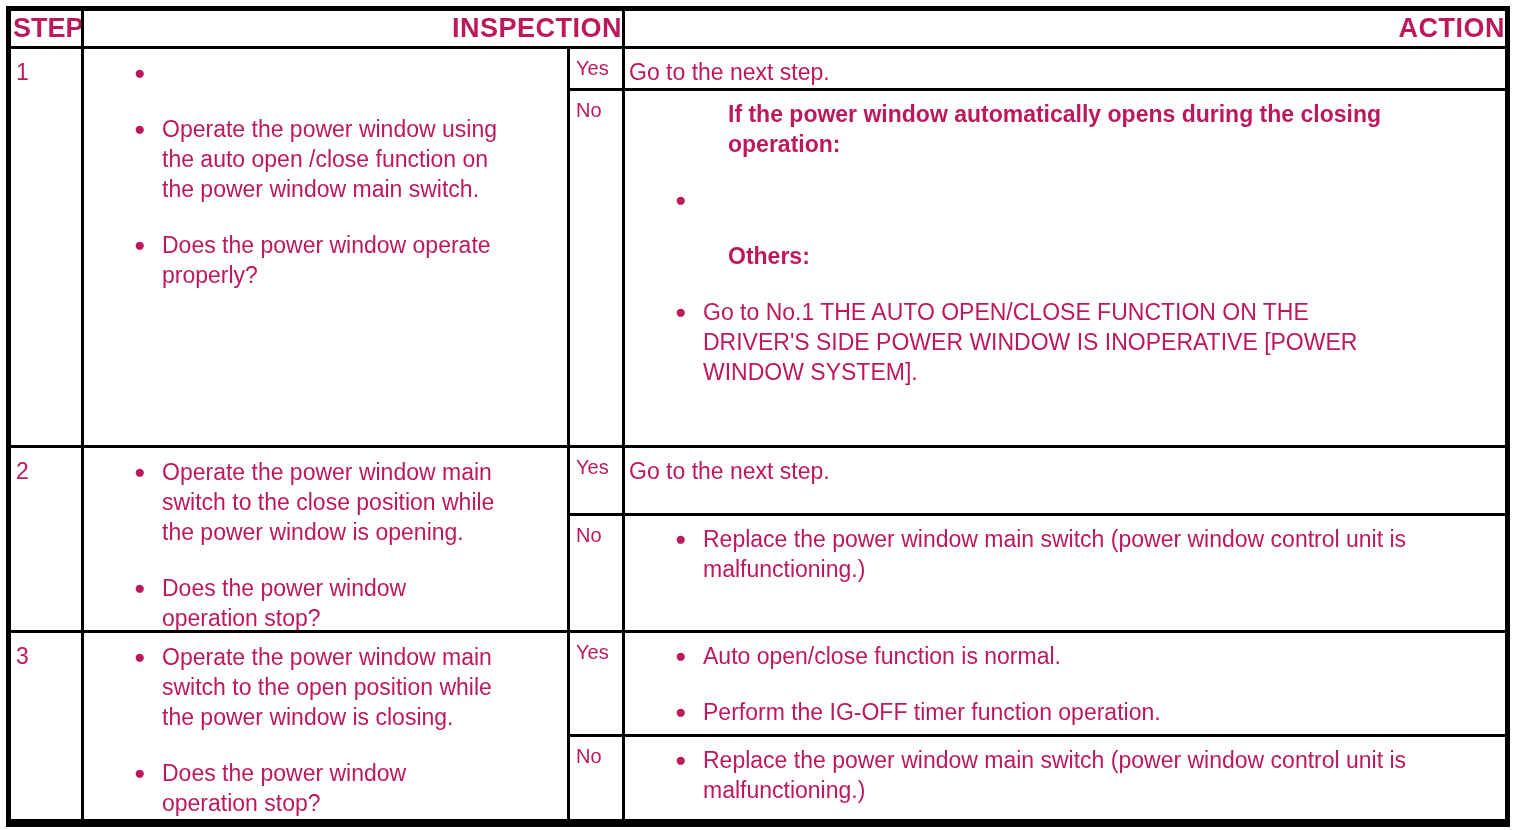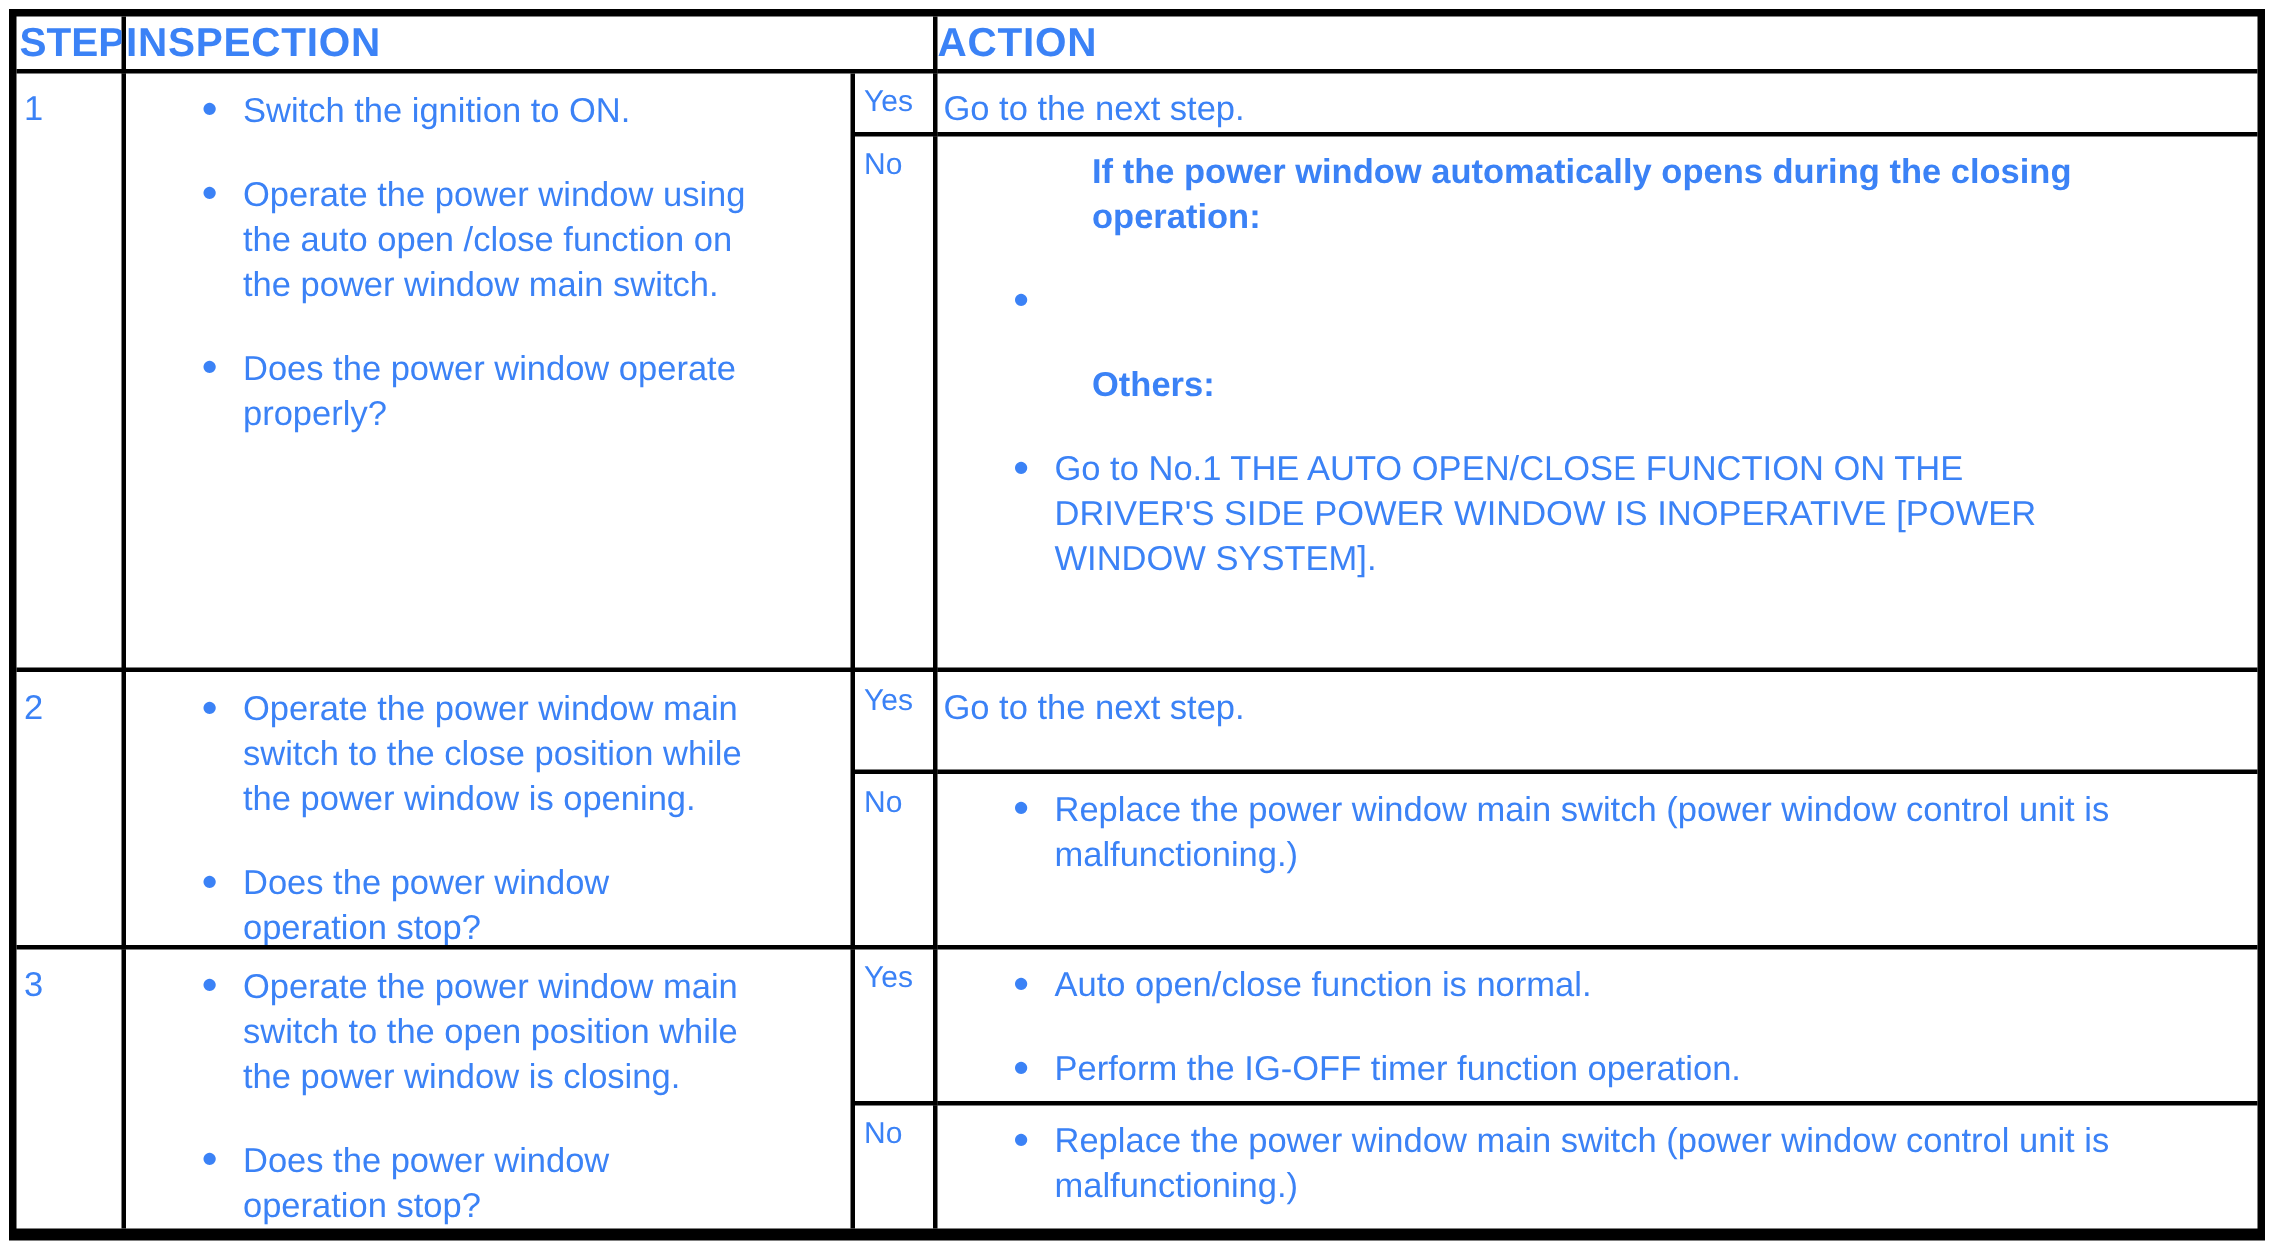--- a/index.html
+++ b/index.html
@@ -6,21 +6,21 @@
     margin: 0;
     padding: 0;
     background: #ffffff;
   }
   .sheet {
     position: relative;
     width: 1520px;
     height: 830px;
     background: #ffffff;
     font-family: "Liberation Sans", sans-serif;
-    color: #3b82f6;
+    color: #be185d;
     -webkit-font-smoothing: none;
   }
   .tbl {
     position: absolute;
     left: 6px;
     top: 6px;
     width: 1504px;
     height: 821px;
     box-sizing: border-box;
     border: 5px solid #000;
@@ -31,21 +31,21 @@
   }
   .cell {
     box-sizing: border-box;
     overflow: hidden;
   }
   .b-r { border-right: 3px solid #000; }
   .b-b { border-bottom: 3px solid #000; }
   .hdr {
     display: flex;
     align-items: center;
-    justify-content: flex-start;
+    justify-content: flex-end;
     font-weight: bold;
     font-size: 27px;
     letter-spacing: 0.5px;
   }
   .hdr-step { justify-content: flex-start; padding-left: 2px; letter-spacing: 0; }
   .stepcell {
     padding: 8px 0 0 5px;
     font-size: 24px;
   }
   .inspcell {
@@ -97,21 +97,20 @@
       <span>ACTION</span>
     </div>
 
     <div class="cell stepcell b-r b-b" style="grid-column:1; grid-row:2 / span 2;">
       <span class="txt">1</span>
     </div>
 
     <div class="cell inspcell b-r b-b" style="grid-column:2; grid-row:2 / span 2;">
       <div class="txt para bullet-item">
         <span class="bullet-glyph">●</span>
-        <span>Switch the ignition to ON.</span>
       </div>
       <div class="txt para bullet-item">
         <span class="bullet-glyph">●</span>
         <span>Operate the power window using
 the auto open /close function on
 the power window main switch.</span>
       </div>
       <div class="txt para bullet-item">
         <span class="bullet-glyph">●</span>
         <span>Does the power window operate

